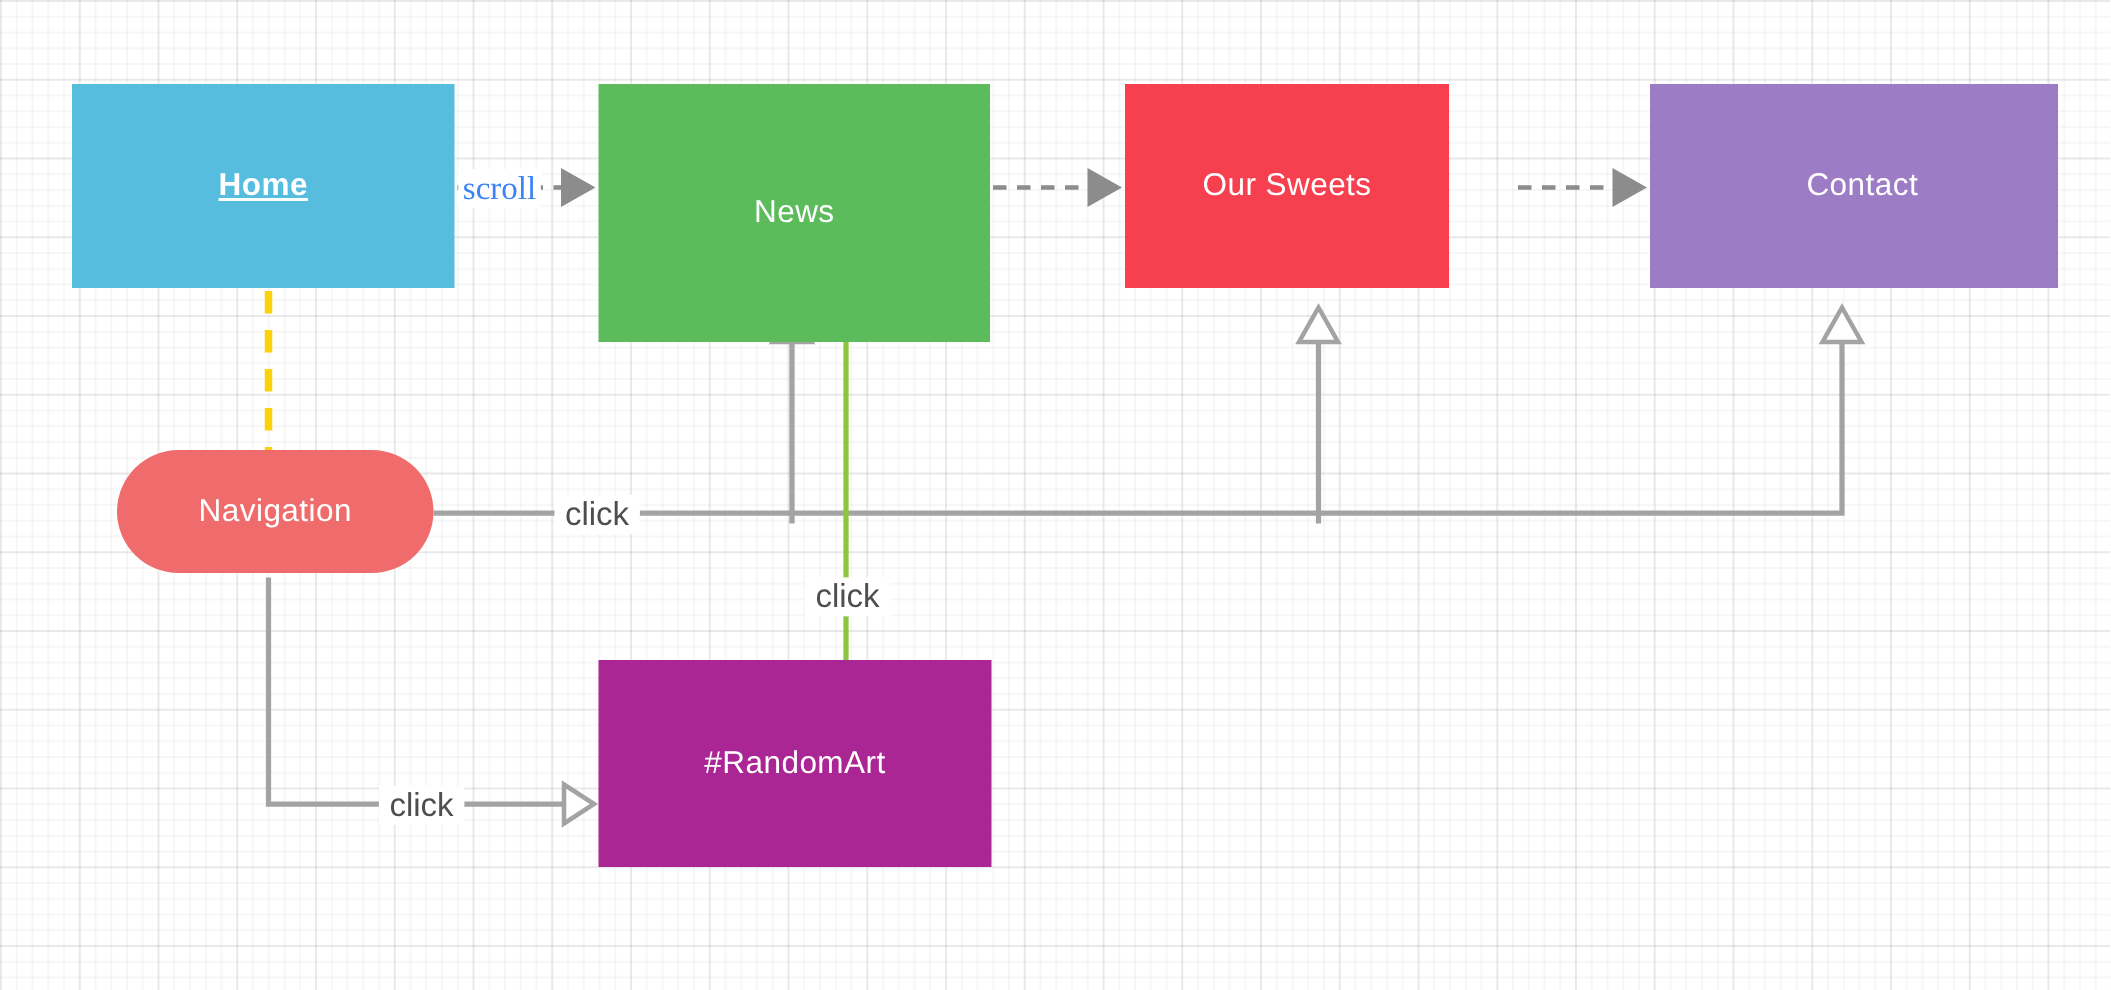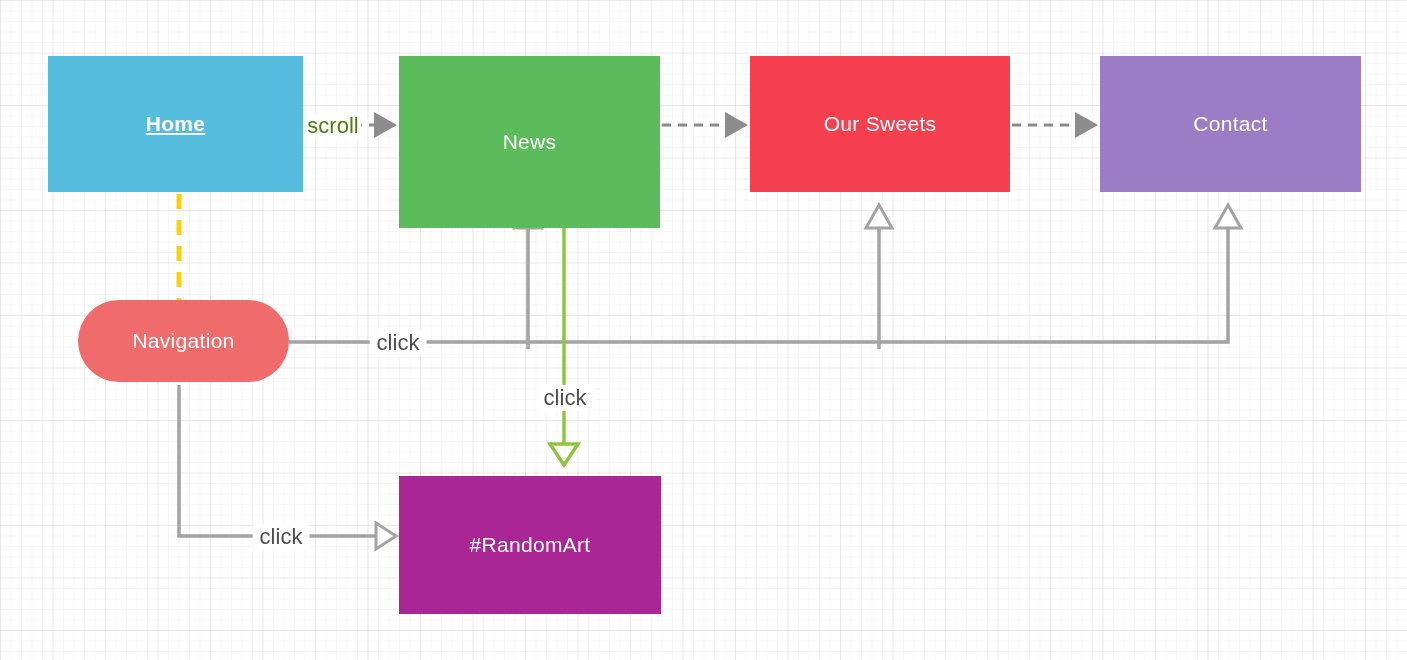--- a/index.html
+++ b/index.html
@@ -19,24 +19,24 @@
   .edges{position:absolute;left:0;top:0;}
   .node{
     position:absolute;
     display:flex;align-items:center;justify-content:center;
     color:#ffffff;font-size:21px;font-weight:400;
     letter-spacing:0.3px;
     user-select:none;
   }
   .n-home{left:48px;top:56px;width:255px;height:136px;font-weight:700;}
   .n-news{left:399px;top:56px;width:261px;height:172px;}
-  .n-sweets{left:750px;top:56px;width:260px;height:136px;}
-  .n-contact{left:1100px;top:56px;width:261px;height:136px;}
+  .n-sweets{left:750px;top:56px;width:216px;height:136px;}
+  .n-contact{left:1100px;top:56px;width:261px;height:136px;padding-left:11px;}
   .n-nav{left:78px;top:300px;width:211px;height:82px;border-radius:41px;}
-  .n-random{left:399px;top:476px;width:262px;height:138px;}
+  .n-random{left:399px;top:440px;width:262px;height:138px;}
   .edge-label{
     position:absolute;
     transform:translate(-50%,-50%);
     background:#ffffff;
     padding:1px 7px;
     font-size:22px;
     line-height:1.1;
     white-space:nowrap;
     user-select:none;
   }
@@ -94,21 +94,21 @@
   </div>
 
   <div class="node n-nav" style="background-color: rgb(240, 108, 108);">
     <span>Navigation</span>
   </div>
 
   <div class="node n-random" style="background-color: rgb(170, 38, 148);">
     <span>#RandomArt</span>
   </div>
 
-  <div class="edge-label l-scroll" style="color: #4d7c0f;">scroll</div>
+  <div class="edge-label l-scroll" style="color: #3b82f6; font-family: Liberation Serif, serif;">scroll</div>
 
   <div class="edge-label l-click-tree" style="color: rgb(78, 78, 78);">click</div>
 
   <div class="edge-label l-click-green" style="color: rgb(78, 78, 78);">click</div>
 
   <div class="edge-label l-click-random" style="color: rgb(78, 78, 78);">click</div>
 
 </div>
 
 </body></html>

